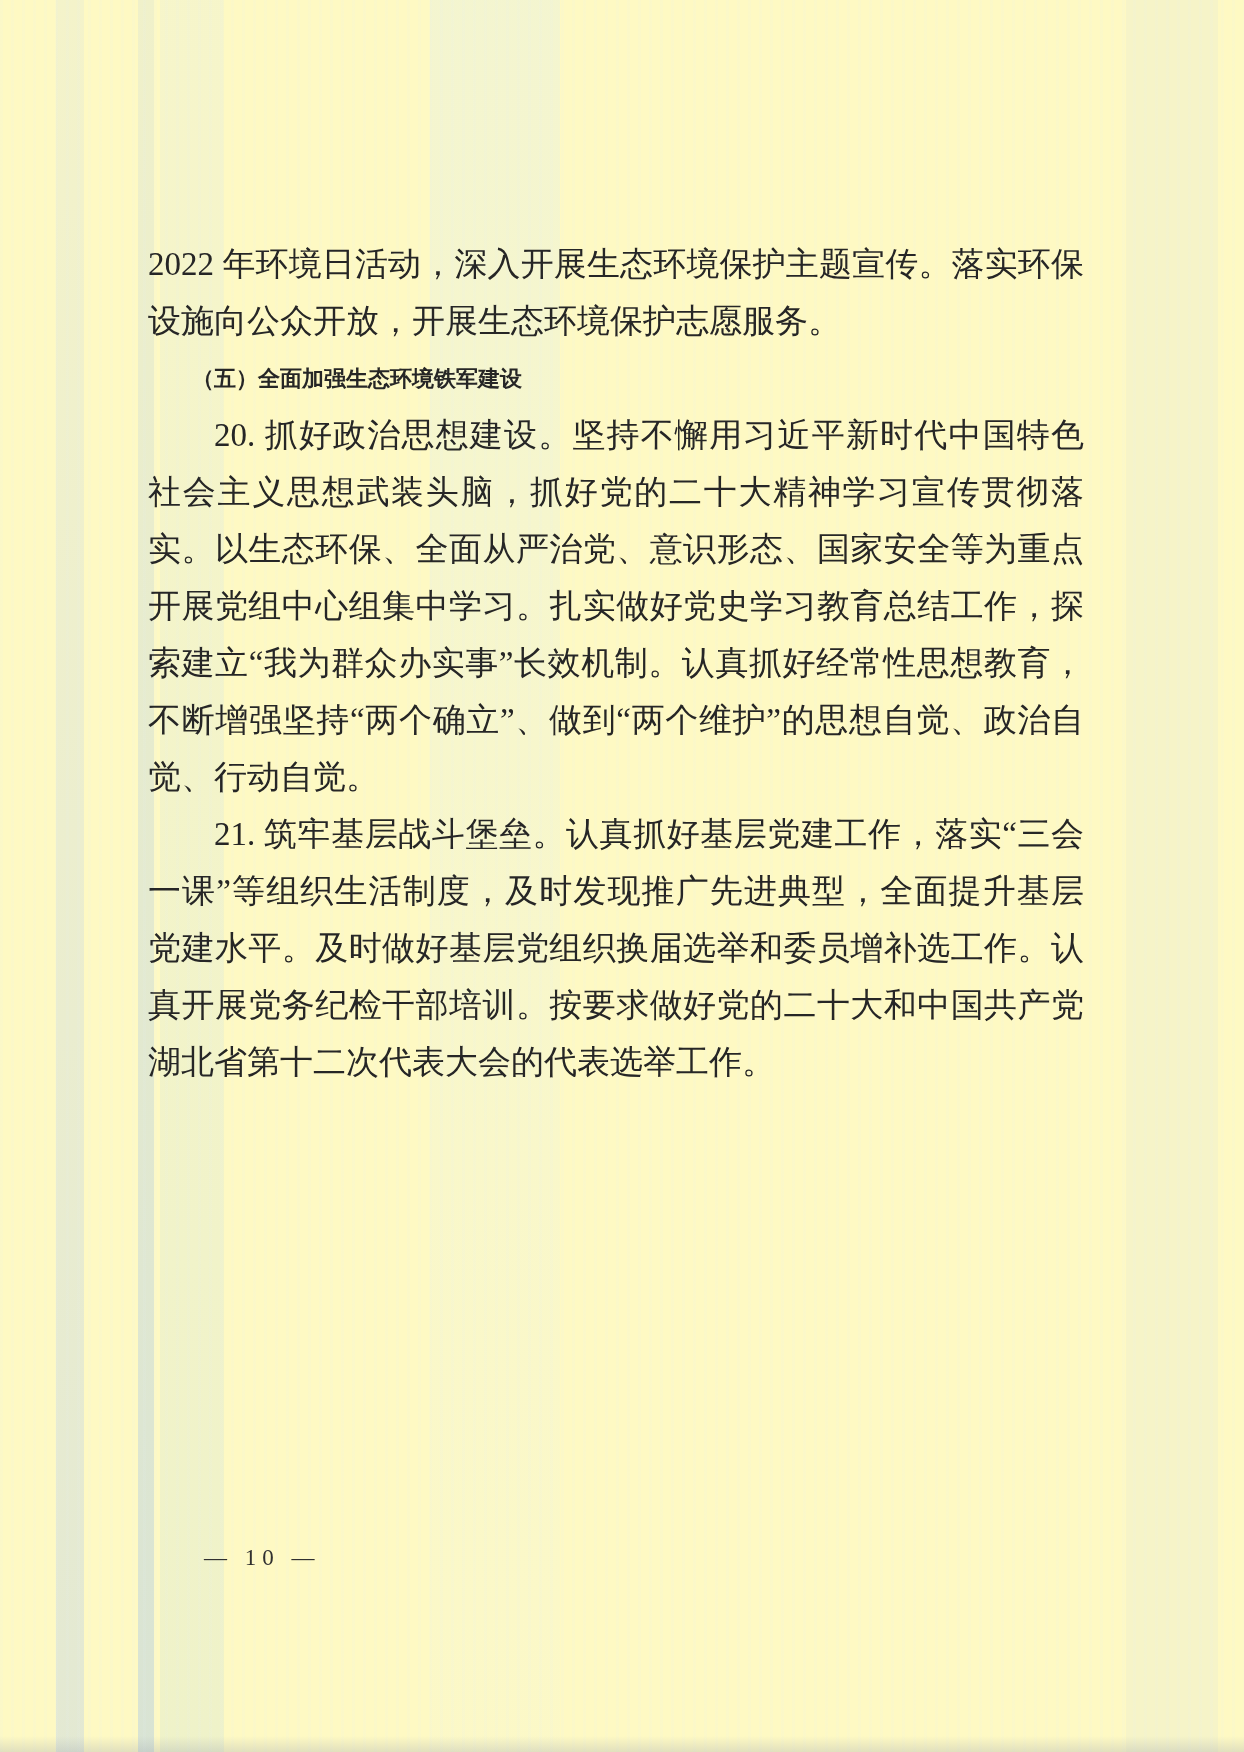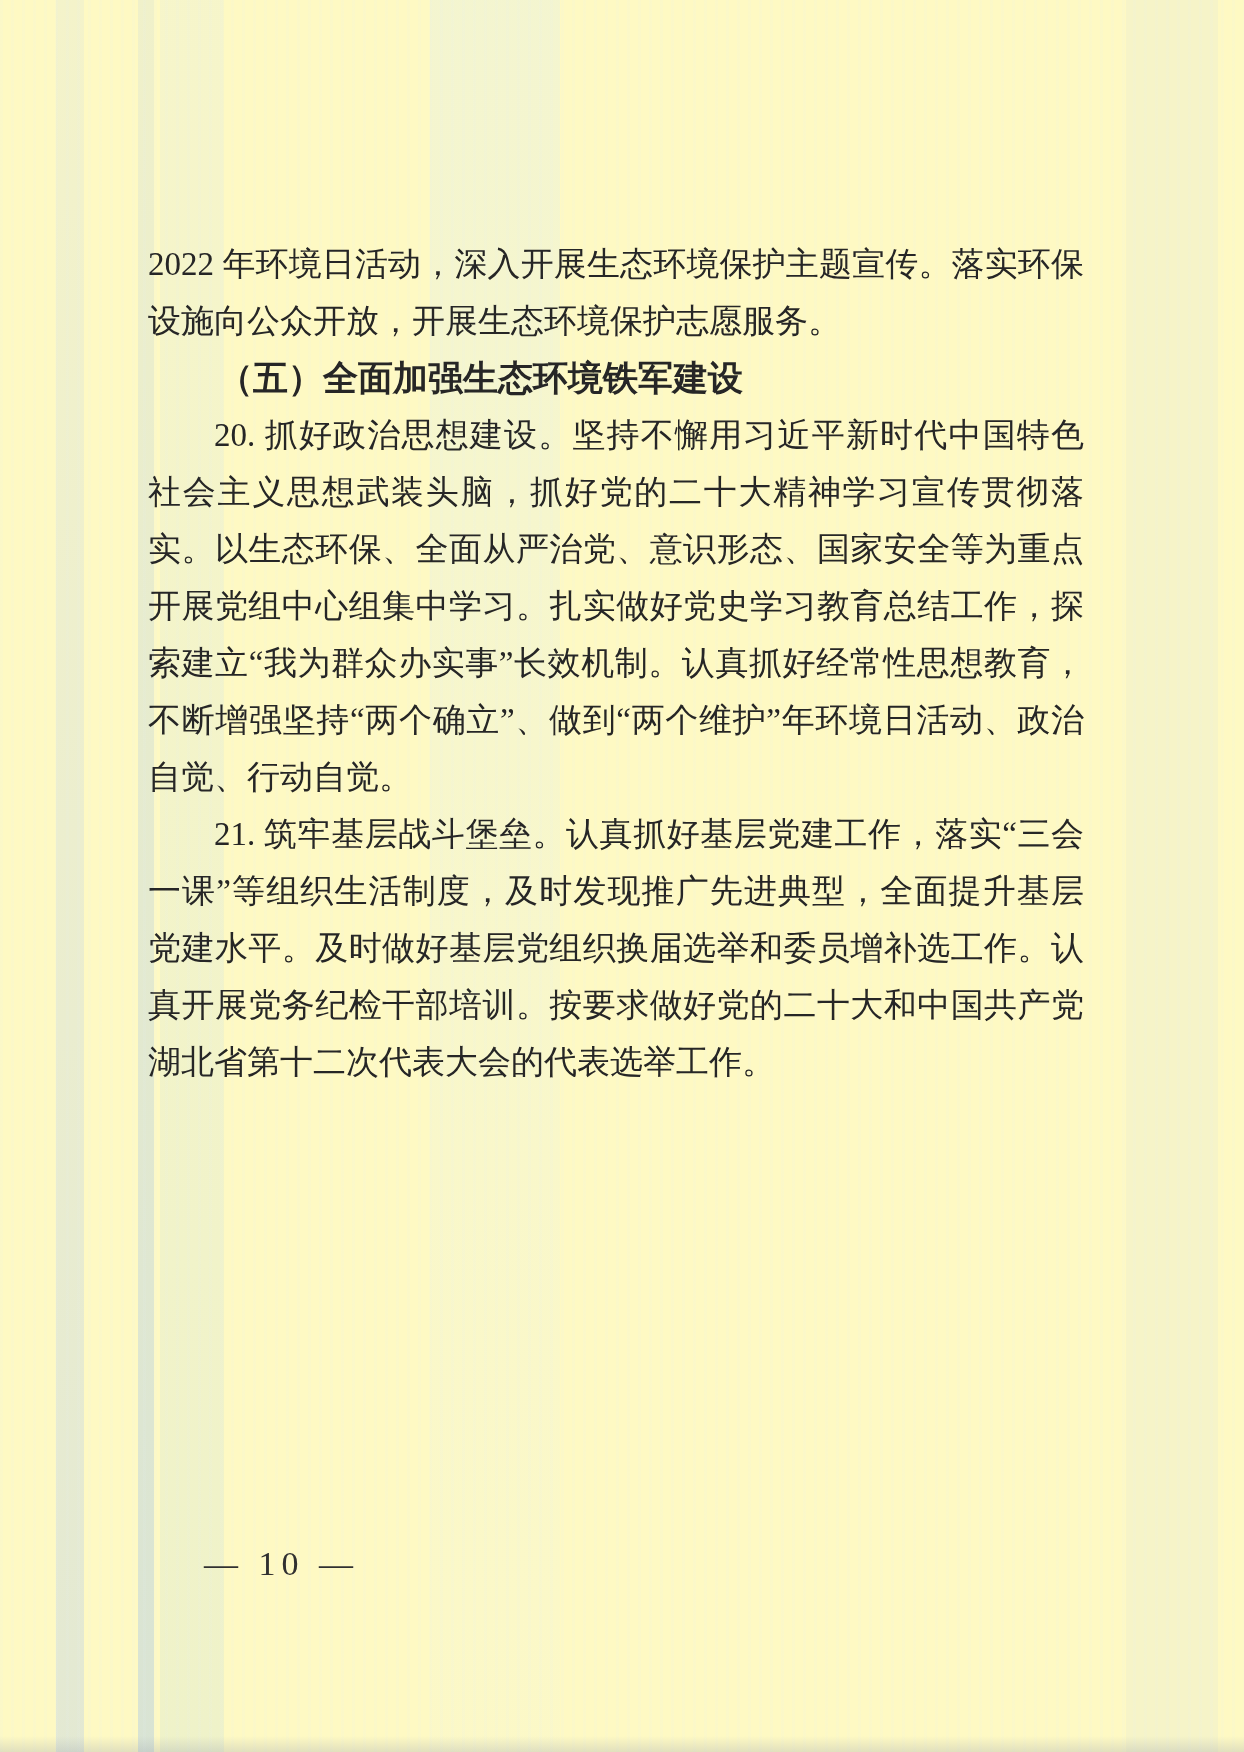--- a/index.html
+++ b/index.html
@@ -40,31 +40,31 @@
     width: 936px;
     font-size: 33px;
     line-height: 57px;
     text-align: justify;
     text-justify: inter-ideograph;
   }
   .para { margin: 0; text-indent: 2em; }
   .para.no-indent { text-indent: 0; }
   .heading {
     margin: 0;
-    font-size: 35px;
+    font-size: 22px;
     line-height: 57px;
     font-weight: bold;
     text-indent: 2em;
   }
   .lead { font-weight: normal; }
   .page-number {
     position: absolute;
     left: 204px;
     top: 1545px;
-    font-size: 34px;
+    font-size: 23px;
     letter-spacing: 6px;
     color: #303030;
     white-space: nowrap;
   }
 </style>
 </head>
 <body>
 
 <div class="page">
 
@@ -74,21 +74,21 @@
   <div class="stripe stripe-d"></div>
   <div class="stripe stripe-e"></div>
   <div class="scan-overlay"></div>
 
   <main class="content">
 
     <p class="para no-indent">2022 年环境日活动，深入开展生态环境保护主题宣传。落实环保设施向公众开放，开展生态环境保护志愿服务。</p>
 
     <h2 class="heading">（五）全面加强生态环境铁军建设</h2>
 
-    <p class="para"><span class="lead">20. 抓好政治思想建设。</span><span>坚持不懈用习近平新时代中国特色社会主义思想武装头脑，抓好党的二十大精神学习宣传贯彻落实。以生态环保、全面从严治党、意识形态、国家安全等为重点开展党组中心组集中学习。扎实做好党史学习教育总结工作，探索建立“我为群众办实事”长效机制。认真抓好经常性思想教育，不断增强坚持“两个确立”、做到“两个维护”年环境日活动、政治自觉、行动自觉。</span></p>
+    <p class="para"><span class="lead">20. 抓好政治思想建设。</span><span>坚持不懈用习近平新时代中国特色社会主义思想武装头脑，抓好党的二十大精神学习宣传贯彻落实。以生态环保、全面从严治党、意识形态、国家安全等为重点开展党组中心组集中学习。扎实做好党史学习教育总结工作，探索建立“我为群众办实事”长效机制。认真抓好经常性思想教育，不断增强坚持“两个确立”、做到“两个维护”的思想自觉、政治自觉、行动自觉。</span></p>
 
     <p class="para"><span class="lead">21. 筑牢基层战斗堡垒。</span><span>认真抓好基层党建工作，落实“三会一课”等组织生活制度，及时发现推广先进典型，全面提升基层党建水平。及时做好基层党组织换届选举和委员增补选工作。认真开展党务纪检干部培训。按要求做好党的二十大和中国共产党湖北省第十二次代表大会的代表选举工作。</span></p>
 
 
   </main>
 
   <div class="page-number">— 10 —</div>
 
   <div class="bottom-band"></div>
 

